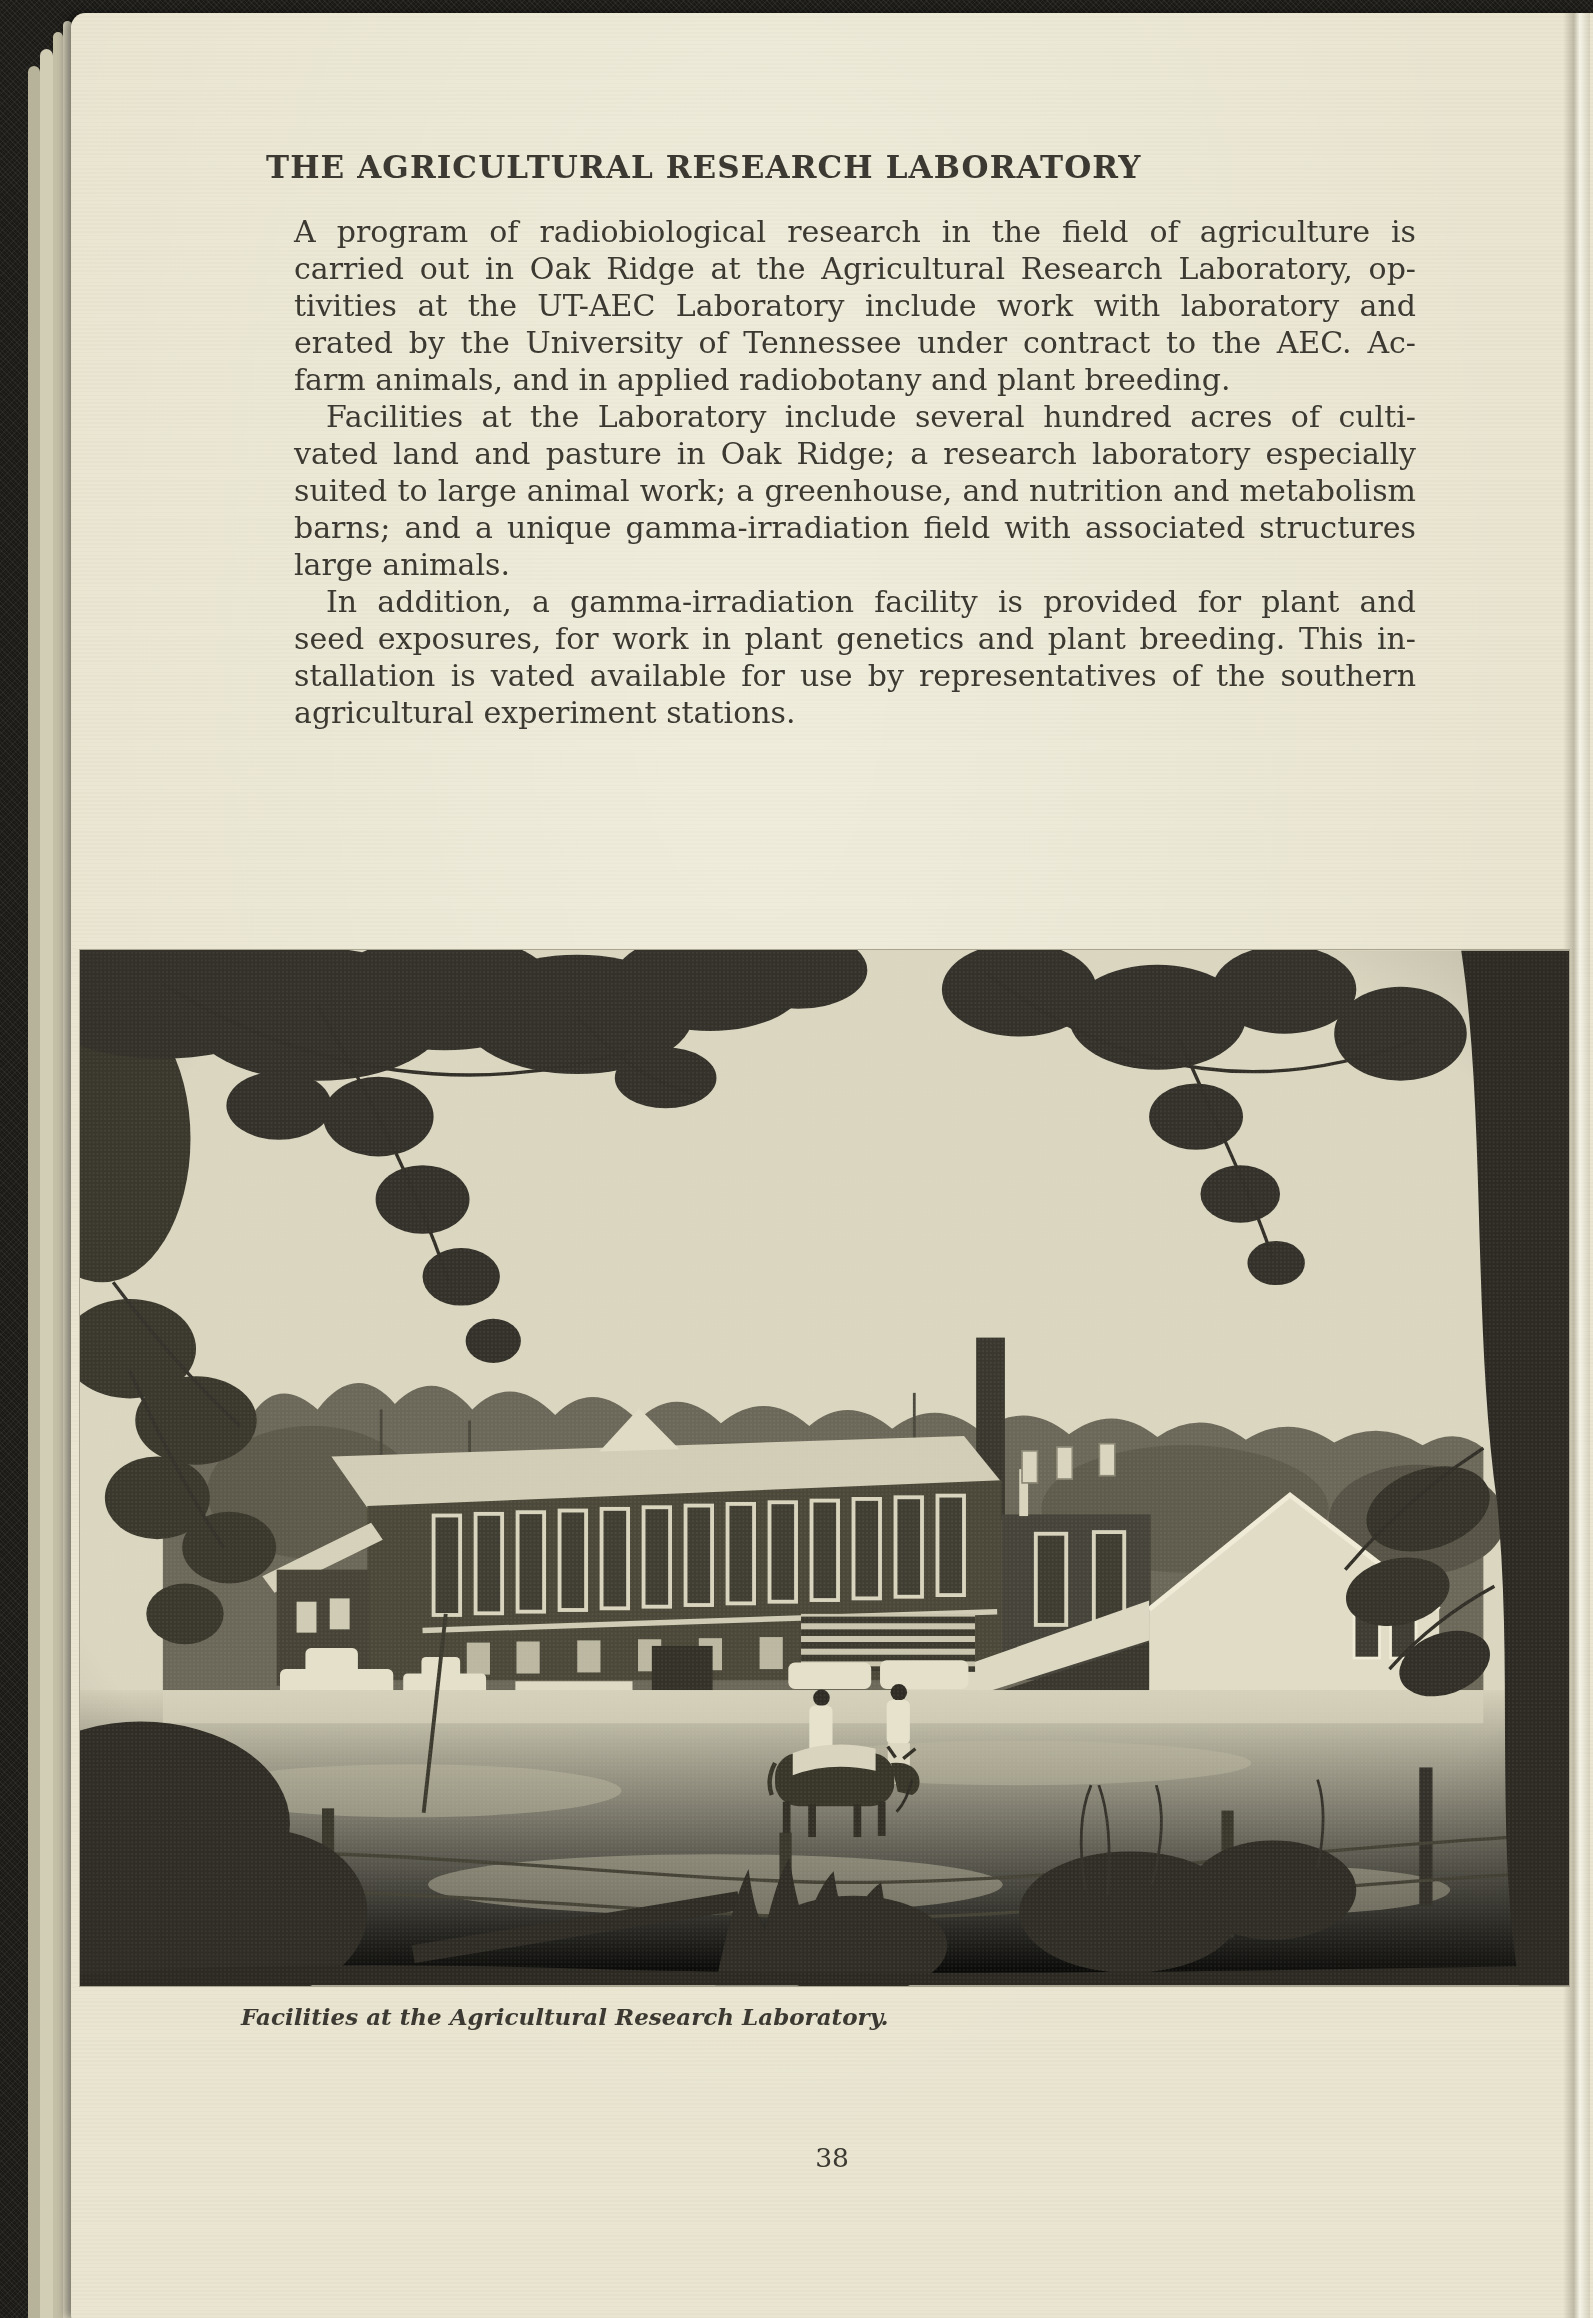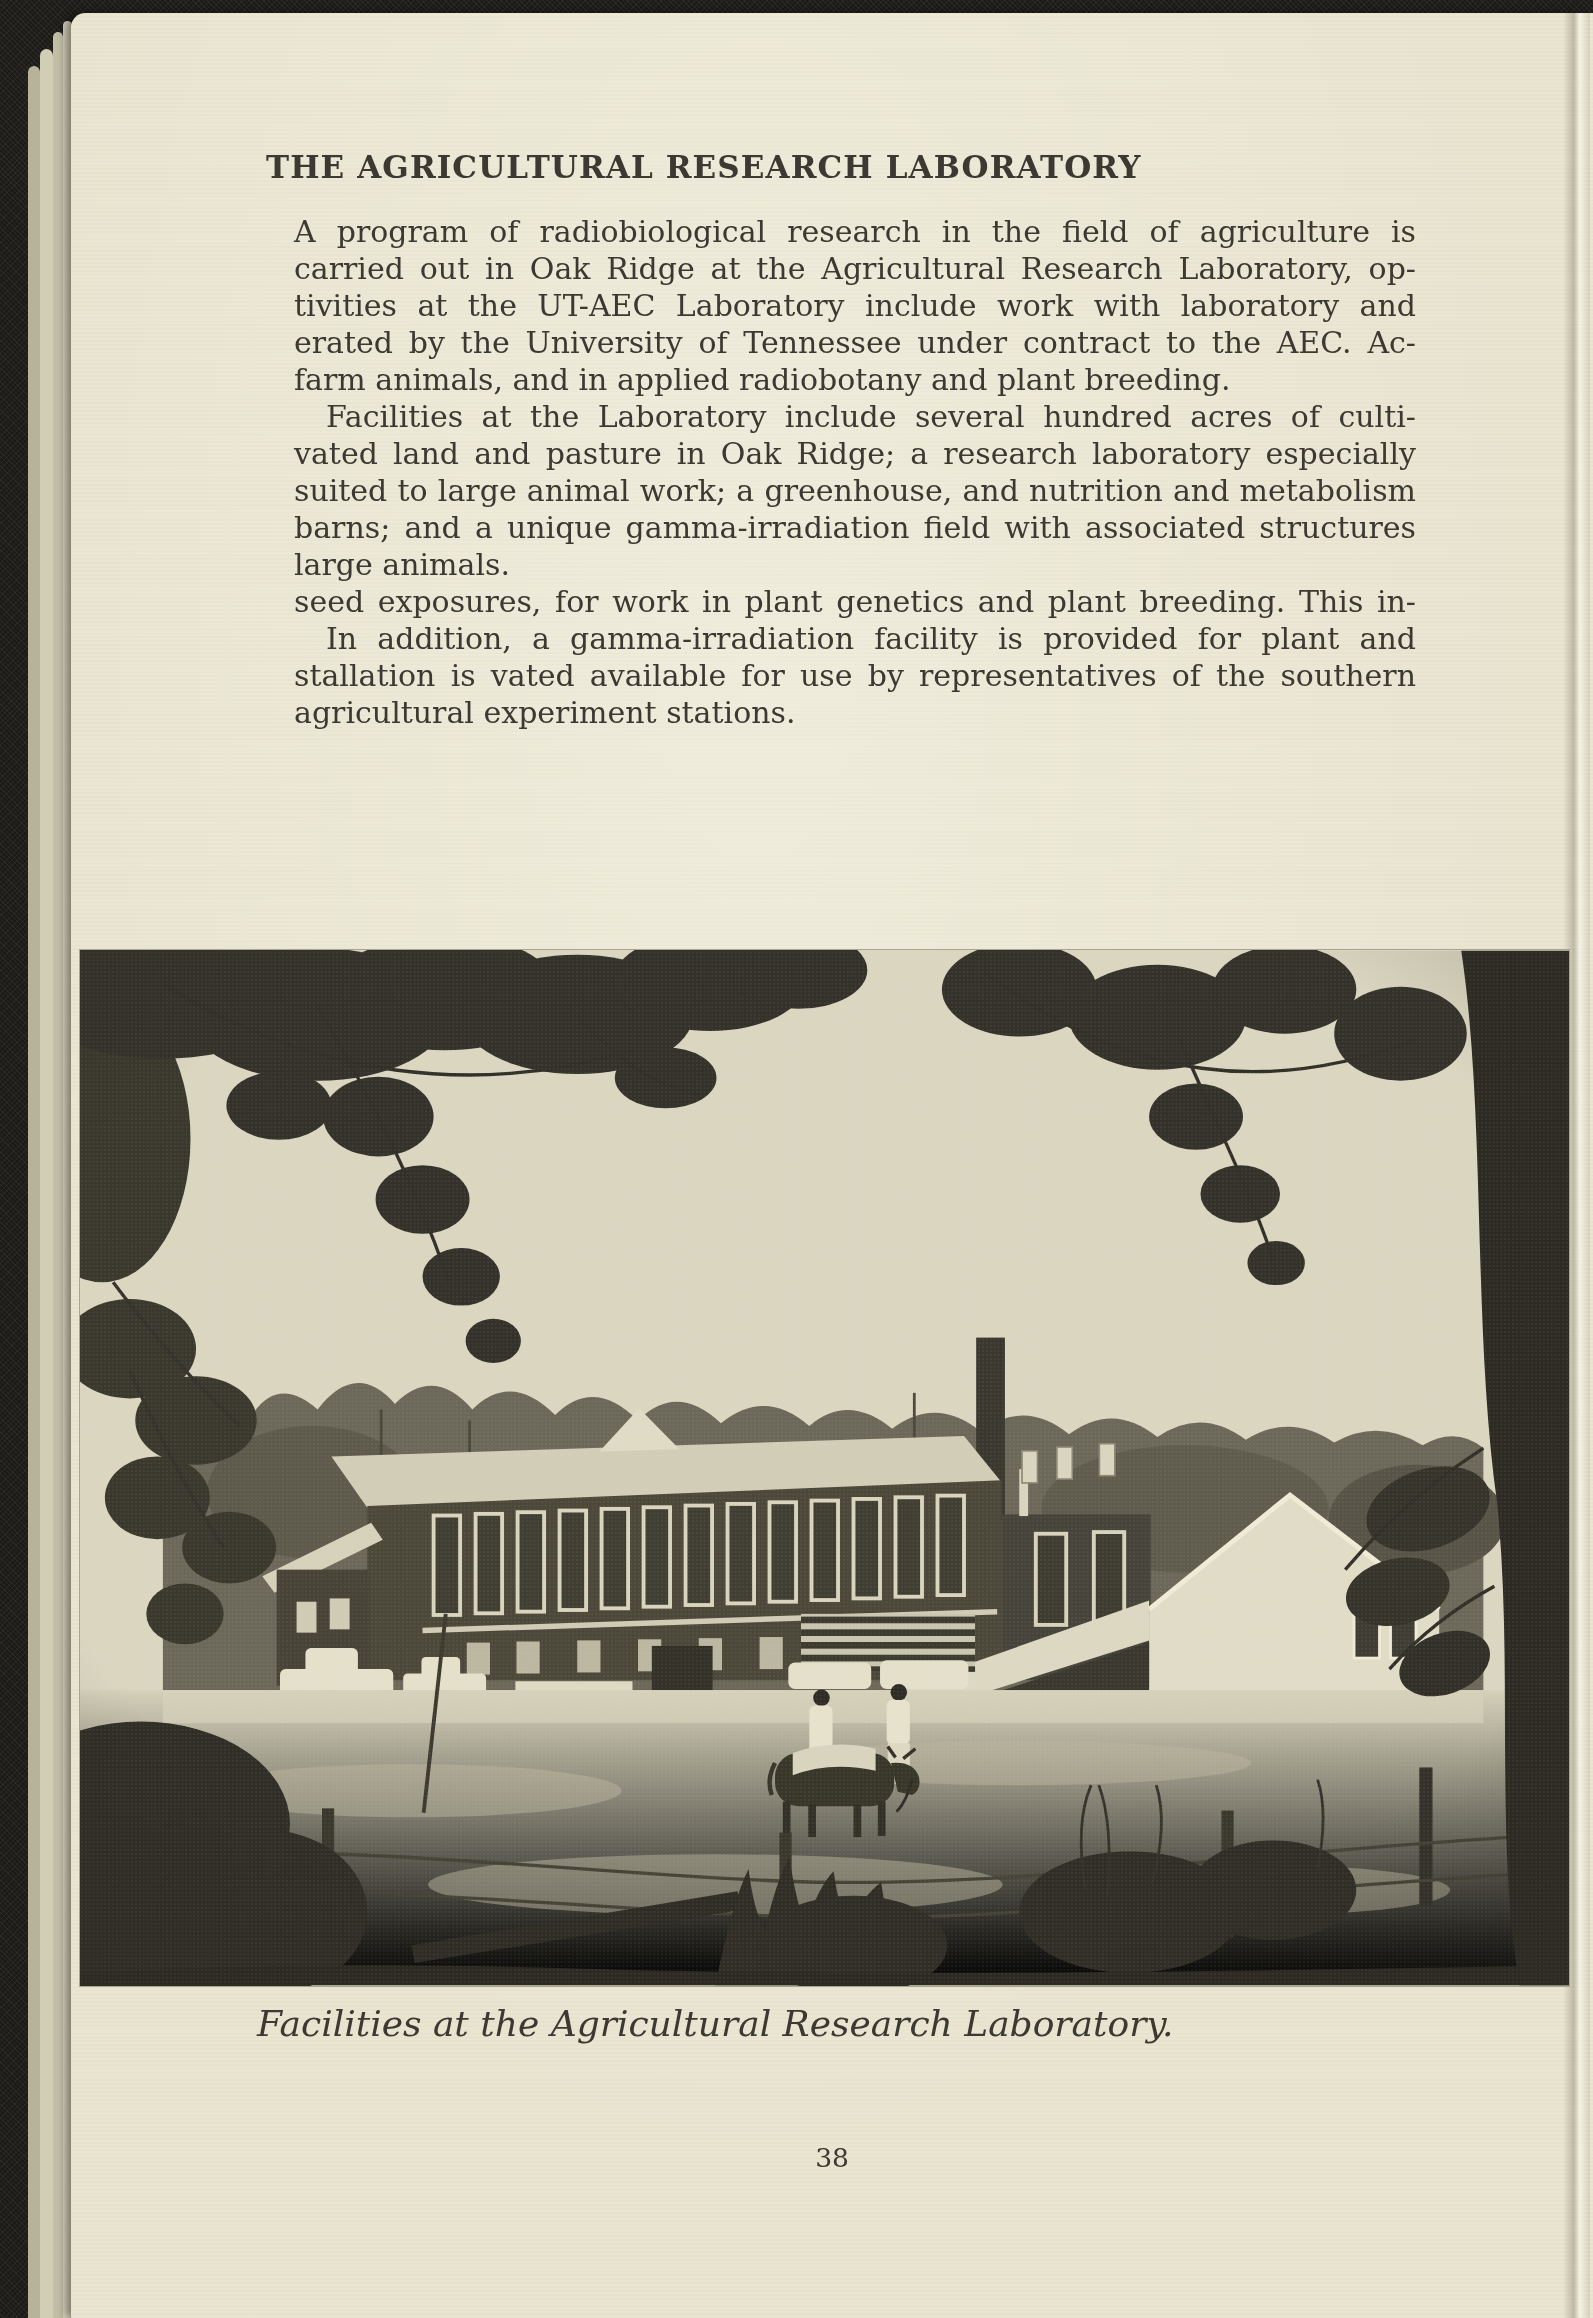--- a/index.html
+++ b/index.html
@@ -40,22 +40,22 @@
   .para{margin:0;padding:0;}
   .line{display:block;text-align:justify;text-align-last:justify;white-space:normal;margin-left:28px;}
   .line.last{text-align-last:left;}
   .line.indent{text-indent:32px;}
   .photo{
     position:absolute;left:9.4px;top:937px;width:1489px;height:1036px;
     outline:0.6px solid #aaa590;background:#d9d5bf;
   }
   .photo svg{display:block;width:100%;height:100%;}
   .caption{
-    position:absolute;left:186px;top:1990px;
-    font-style:italic;font-size:36px;color:var(--ink,#3b3931);white-space:nowrap;
+    position:absolute;left:170px;top:1990px;
+    font-style:italic;font-size:23px;color:var(--ink,#3b3931);white-space:nowrap;font-weight:bold;
   }
   .pagenum{
     position:absolute;left:667px;top:2129px;width:111px;
     text-align:right;font-size:26.6px;color:var(--ink,#3b3931);
   }
 </style>
 </head>
 <body>
 
 <div class="edge edge1"></div>
@@ -77,22 +77,22 @@
       <span class="line last">farm animals, and in applied radiobotany and plant breeding.</span>
     </p>
     <p class="para">
       <span class="line indent">Facilities at the Laboratory include several hundred acres of culti-</span>
       <span class="line">vated land and pasture in Oak Ridge; a research laboratory especially</span>
       <span class="line">suited to large animal work; a greenhouse, and nutrition and metabolism</span>
       <span class="line">barns; and a unique gamma-irradiation field with associated structures</span>
       <span class="line last">large animals.</span>
     </p>
     <p class="para">
+      <span class="line indent">In addition, a gamma-irradiation facility is provided for plant and</span>
       <span class="line">seed exposures, for work in plant genetics and plant breeding. This in-</span>
-      <span class="line indent">In addition, a gamma-irradiation facility is provided for plant and</span>
       <span class="line">stallation is vated available for use by representatives of the southern</span>
       <span class="line last">agricultural experiment stations.</span>
     </p>
   </div>
 
   <figure class="photo" role="img" style="margin:0;" aria-label="Black-and-white halftone photograph: the UT-AEC Agricultural Research Laboratory seen across a pasture. A dark brick laboratory building with a row of tall white-framed windows and a smokestack stands at center, a large white barn with an open shed at right, parked white pickup trucks, a trailer and a tractor in the yard, stacked lumber, and two handlers in white leading a cow across the field. Overhanging tree branches frame the top and right, with a barbed-wire fence and brush in the foreground.">
     <svg viewBox="0 0 2695 1872" xmlns="http://www.w3.org/2000/svg">
       <defs>
         <pattern id="ht" width="7" height="7" patternUnits="userSpaceOnUse">
           <circle cx="3.5" cy="3.5" r="1.3" fill="#ece8d3" opacity="0.17"></circle>

